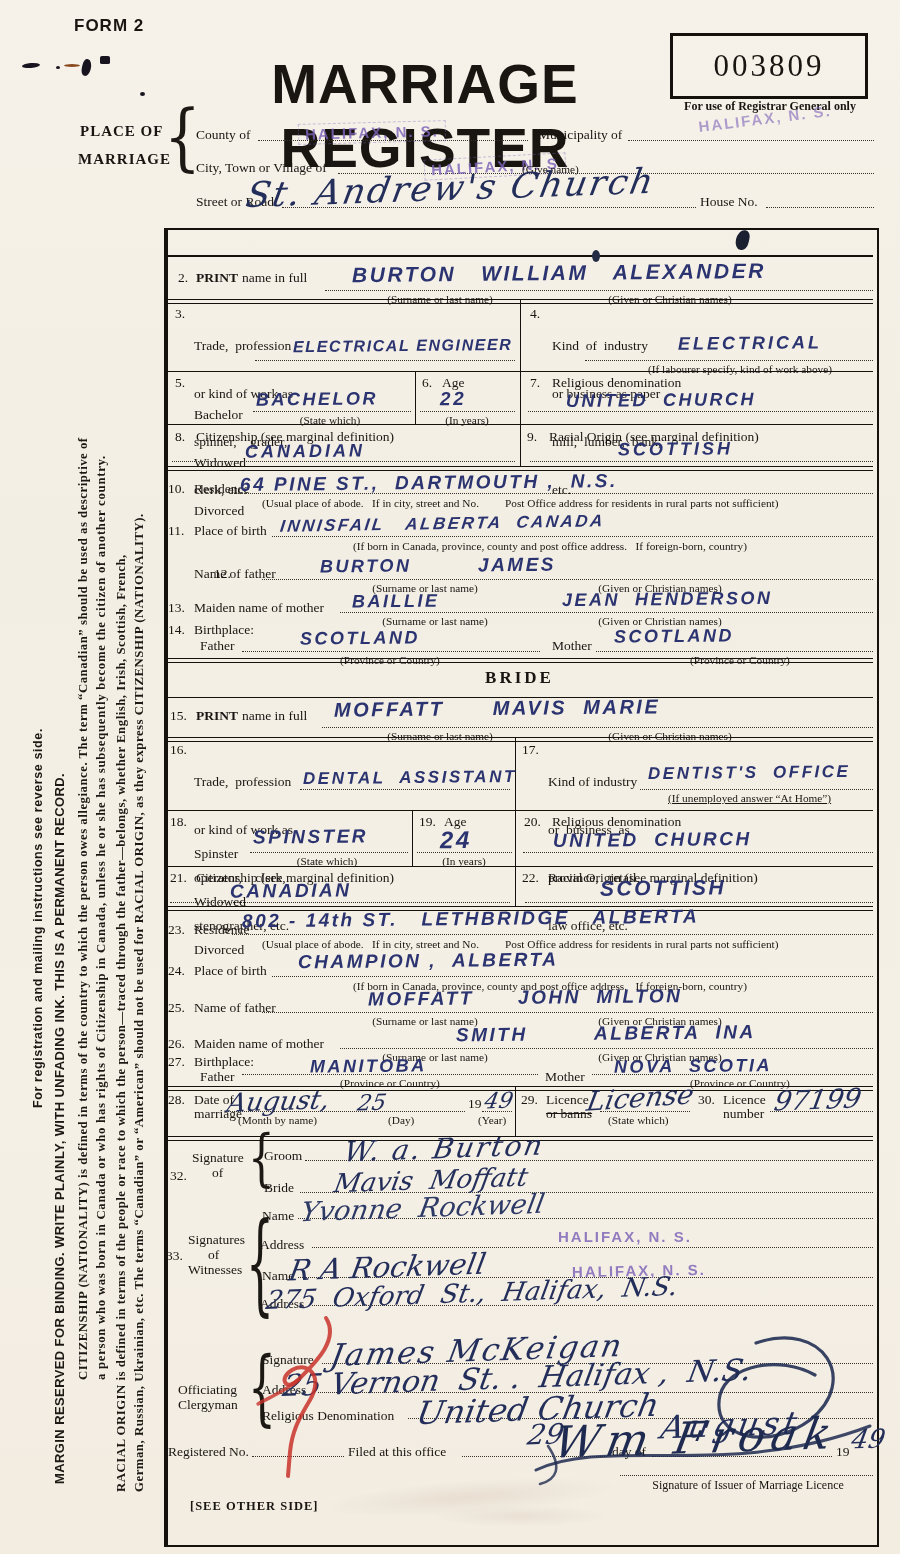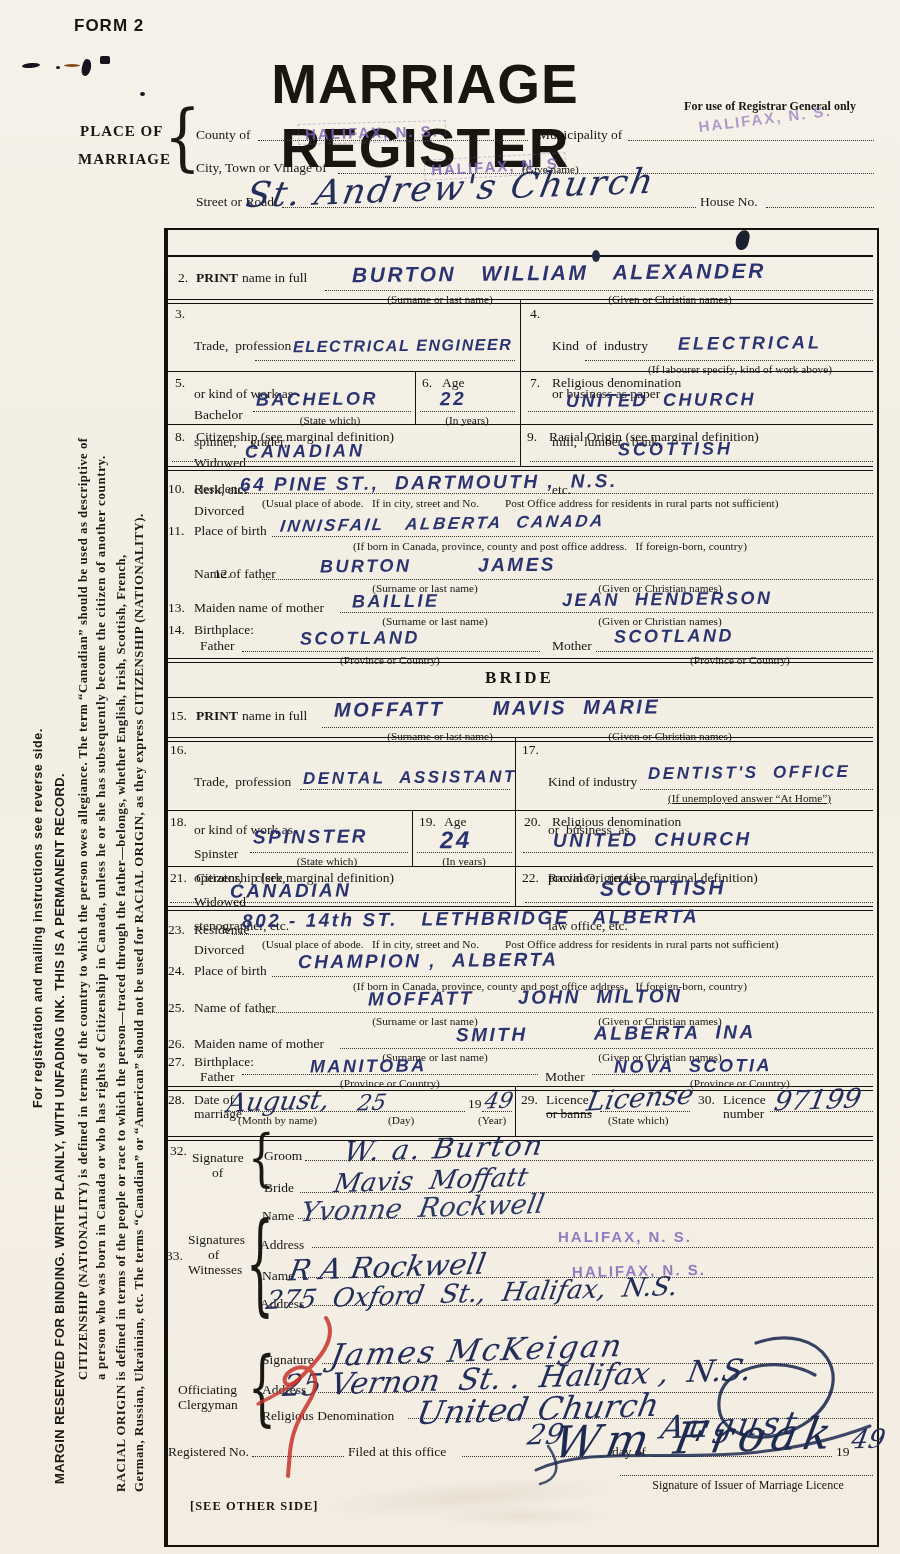--- a/index.html
+++ b/index.html
@@ -46,20 +46,23 @@
 
   <div class="abs smudge" style="left:22px;top:63px;width:18px;height:5px;transform:rotate(-4deg);"></div>
   <div class="abs smudge" style="left:56px;top:66px;width:4px;height:3px;"></div>
   <div class="abs smudge" style="left:64px;top:64px;width:16px;height:3px;background:#8a4a20;"></div>
   <div class="abs smudge" style="left:82px;top:59px;width:9px;height:17px;transform:rotate(14deg);border-radius:40% 60% 50% 50%;"></div>
   <div class="abs smudge" style="left:100px;top:56px;width:10px;height:8px;border-radius:20%;"></div>
   <div class="abs smudge" style="left:140px;top:92px;width:5px;height:4px;"></div>
 
   <div class="abs title" style="left:74px;top:16px;font-size:17px;letter-spacing:1px;">FORM 2</div>
   <div class="abs center title" style="left:180px;top:52px;width:490px;font-size:55px;letter-spacing:1px;">MARRIAGE REGISTER</div>
+  <div class="abs serialbox" style="left:670px;top:33px;width:192px;height:60px;">
+    <div style="font-size:31px;letter-spacing:3px;margin-top:12px;">003809</div>
+  </div>
   <div class="abs b center" style="left:672px;top:99px;width:196px;font-size:12px;">For use of Registrar General only</div>
 
   <div class="abs b lbl-lg" style="left:80px;top:122px;letter-spacing:1px;">PLACE OF</div>
   <div class="abs b lbl-lg" style="left:78px;top:150px;letter-spacing:1px;">MARRIAGE</div>
   <div class="abs brace" style="left:164px;top:108px;font-size:58px;transform:scaleY(1.25);">{</div>
   <div class="abs lbl" style="left:196px;top:127px;">County of</div>
   <div class="abs dot" style="left:258px;top:140px;width:270px;"></div>
   <div class="abs stamp stampbox" style="left:298px;top:122px;transform:rotate(-1.5deg);">HALIFAX, N. S.</div>
   <div class="abs lbl" style="left:538px;top:127px;">Municipality of</div>
   <div class="abs dot" style="left:628px;top:140px;width:246px;"></div>
@@ -312,21 +315,21 @@
   <span class="abs lbl" style="left:546px;top:1106px;text-decoration:line-through;">or banns</span>
   <div class="abs dot" style="left:600px;top:1111px;width:90px;"></div>
   <div class="abs cur" style="left:588px;top:1082px;font-size:27px;transform:skewX(-14deg) rotate(-4deg);">License</div>
   <div class="abs note b" style="left:608px;top:1114px;">(State which)</div>
   <span class="abs lbl" style="left:698px;top:1092px;">30.</span>
   <span class="abs lbl" style="left:723px;top:1092px;">Licence</span>
   <span class="abs lbl" style="left:723px;top:1106px;">number</span>
   <div class="abs dot" style="left:770px;top:1111px;width:103px;"></div>
   <div class="abs cur" style="left:775px;top:1084px;font-size:27px;">97199</div>
 
-  <span class="abs lbl" style="left:170px;top:1143px;">32.</span>
+  <span class="abs lbl" style="left:170px;top:1168px;">32.</span>
   <span class="abs lbl" style="left:192px;top:1150px;">Signature</span>
   <span class="abs lbl" style="left:212px;top:1165px;">of</span>
   <div class="abs brace" style="left:248px;top:1138px;font-size:42px;transform:scaleY(1.45);">{</div>
   <span class="abs lbl" style="left:264px;top:1148px;">Groom</span>
   <div class="abs dot" style="left:305px;top:1160px;width:568px;"></div>
   <div class="abs cur" style="left:345px;top:1132px;font-size:28px;letter-spacing:2px;">W. a. Burton</div>
   <span class="abs lbl" style="left:264px;top:1180px;">Bride</span>
   <div class="abs dot" style="left:300px;top:1192px;width:573px;"></div>
   <div class="abs cur" style="left:335px;top:1165px;font-size:26px;">Mavis  Moffatt</div>
 

